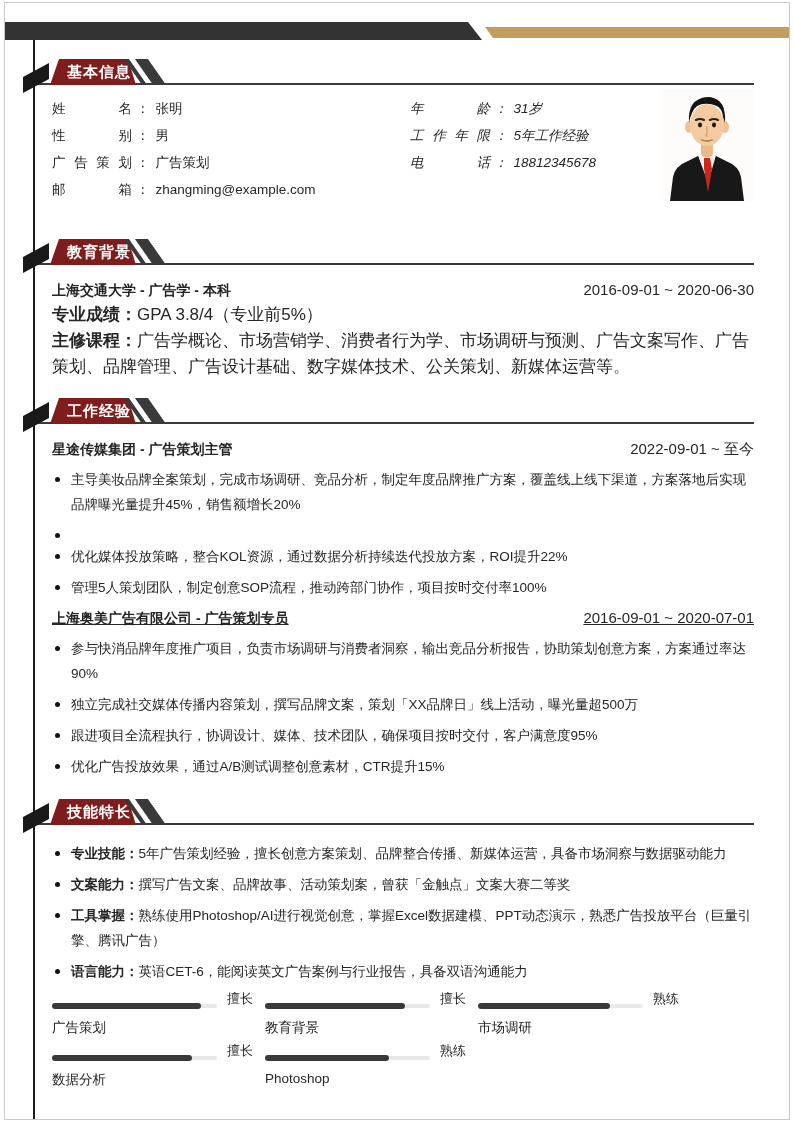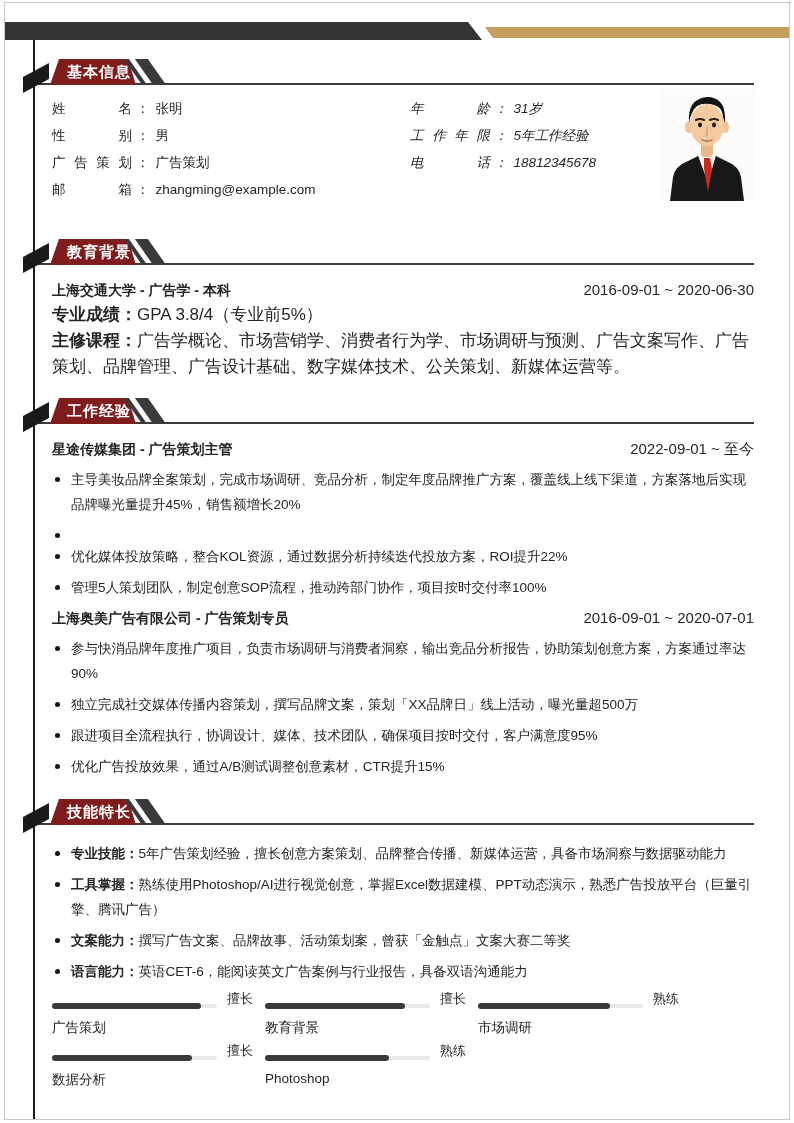--- a/index.html
+++ b/index.html
@@ -204,21 +204,21 @@
             <div class="bullet">
                 <span class="dot"></span>
                 <p>优化媒体投放策略，整合KOL资源，通过数据分析持续迭代投放方案，ROI提升22%</p>
               </div>
             <div class="bullet">
                 <span class="dot"></span>
                 <p>管理5人策划团队，制定创意SOP流程，推动跨部门协作，项目按时交付率100%</p>
               </div>
           </div>
 
-          <div class="title-row" style="">
+          <div class="title-row" style="text-decoration:underline;">
             <span class="t">上海奥美广告有限公司 - 广告策划专员</span>
             <span class="d">2016-09-01 ~ 2020-07-01</span>
           </div>
           <div class="bullets">
             <div class="bullet">
                 <span class="dot"></span>
                 <p>参与快消品牌年度推广项目，负责市场调研与消费者洞察，输出竞品分析报告，协助策划创意方案，方案通过率达90%</p>
               </div>
             <div class="bullet">
                 <span class="dot"></span>
@@ -244,25 +244,25 @@
           <div class="stripe s2"></div>
         </div>
         <div class="sec-body">
           <div class="bullets">
             <div class="bullet">
                 <span class="dot"></span>
                 <p><b>专业技能：</b><span>5年广告策划经验，擅长创意方案策划、品牌整合传播、新媒体运营，具备市场洞察与数据驱动能力</span></p>
               </div>
             <div class="bullet">
                 <span class="dot"></span>
+                <p><b>文案能力：</b><span>撰写广告文案、品牌故事、活动策划案，曾获「金触点」文案大赛二等奖</span></p>
+              </div>
+            <div class="bullet">
+                <span class="dot"></span>
                 <p><b>工具掌握：</b><span>熟练使用Photoshop/AI进行视觉创意，掌握Excel数据建模、PPT动态演示，熟悉广告投放平台（巨量引擎、腾讯广告）</span></p>
-              </div>
-            <div class="bullet">
-                <span class="dot"></span>
-                <p><b>文案能力：</b><span>撰写广告文案、品牌故事、活动策划案，曾获「金触点」文案大赛二等奖</span></p>
               </div>
             <div class="bullet">
                 <span class="dot"></span>
                 <p><b>语言能力：</b><span>英语CET-6，能阅读英文广告案例与行业报告，具备双语沟通能力</span></p>
               </div>
           </div>
           <div class="bars">
             <div class="bar-item">
               <div class="bar-line">
                   <span class="track">

